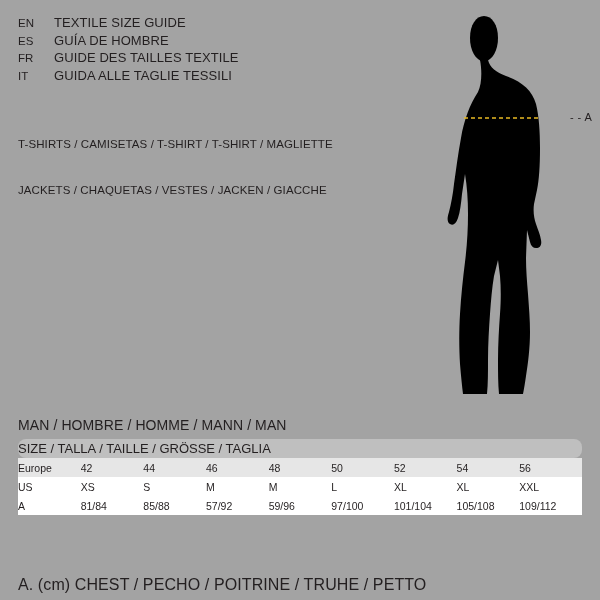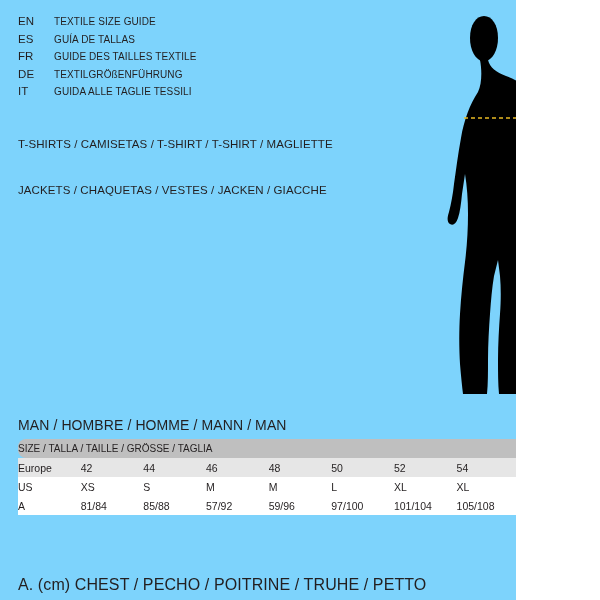--- a/index.html
+++ b/index.html
@@ -2,23 +2,23 @@
 <html><head>
 <meta charset="utf-8">
 <style>
   html, body {
     margin: 0;
     padding: 0;
     background: #ffffff;
   }
   #page {
     position: relative;
-    width: 516px;
+    width: 600px;
     height: 600px;
-    background: #7dd3fc;
+    background: #a3a3a3;
     font-family: "Liberation Sans", sans-serif;
     color: #231f20;
     overflow: hidden;
   }
 
   
   .lang-block {
     position: absolute;
     left: 18px;
     top: 15px;
@@ -30,21 +30,21 @@
     height: 17.5px;
     font-size: 11.5px;
     letter-spacing: 0.1px;
   }
   .lang-code {
     width: 36px;
     flex: 0 0 36px;
     font-size: 11.5px;
   }
   .lang-title {
-    font-size: 10px;
+    font-size: 13px;
   }
 
   
   .cat-block {
     position: absolute;
     left: 18px;
     top: 110px;
     width: 400px;
   }
   .cat-line {
@@ -92,21 +92,21 @@
     font-size: 10.5px;
   }
   table.size-table td {
     height: 19px;
     padding: 0 0 0 0;
     vertical-align: middle;
   }
   .row-head td {
     background: #bfbfbf;
     color: #231f20;
-    font-size: 10px;
+    font-size: 13px;
     border-radius: 8px;
   }
   .row-alt td { background: #e6e6e6; margin-left: 28px; }
   .row-plain td { background: #ffffff; margin-left: 38px; }
   td.c-label {
     width: 86px;
     padding-left: 3px;
   }
   td.c-val {
     width: 68px;
@@ -129,29 +129,25 @@
 
 <div id="page">
 
   <div class="lang-block">
     <div class="lang-row">
       <span class="lang-code">EN</span>
       <span class="lang-title">TEXTILE SIZE GUIDE</span>
     </div>
     <div class="lang-row">
       <span class="lang-code">ES</span>
-      <span class="lang-title">GUÍA DE TALLAS</span>
+      <span class="lang-title">GUÍA DE HOMBRE</span>
     </div>
     <div class="lang-row">
       <span class="lang-code">FR</span>
       <span class="lang-title">GUIDE DES TAILLES TEXTILE</span>
-    </div>
-    <div class="lang-row">
-      <span class="lang-code">DE</span>
-      <span class="lang-title">TEXTILGRÖßENFÜHRUNG</span>
     </div>
     <div class="lang-row">
       <span class="lang-code">IT</span>
       <span class="lang-title">GUIDA ALLE TAGLIE TESSILI</span>
     </div>
   </div>
 
   <div class="cat-block">
     <div class="cat-line">T-SHIRTS / CAMISETAS / T-SHIRT / T-SHIRT / MAGLIETTE</div>
     <div class="cat-line">JACKETS / CHAQUETAS / VESTES / JACKEN / GIACCHE</div>

